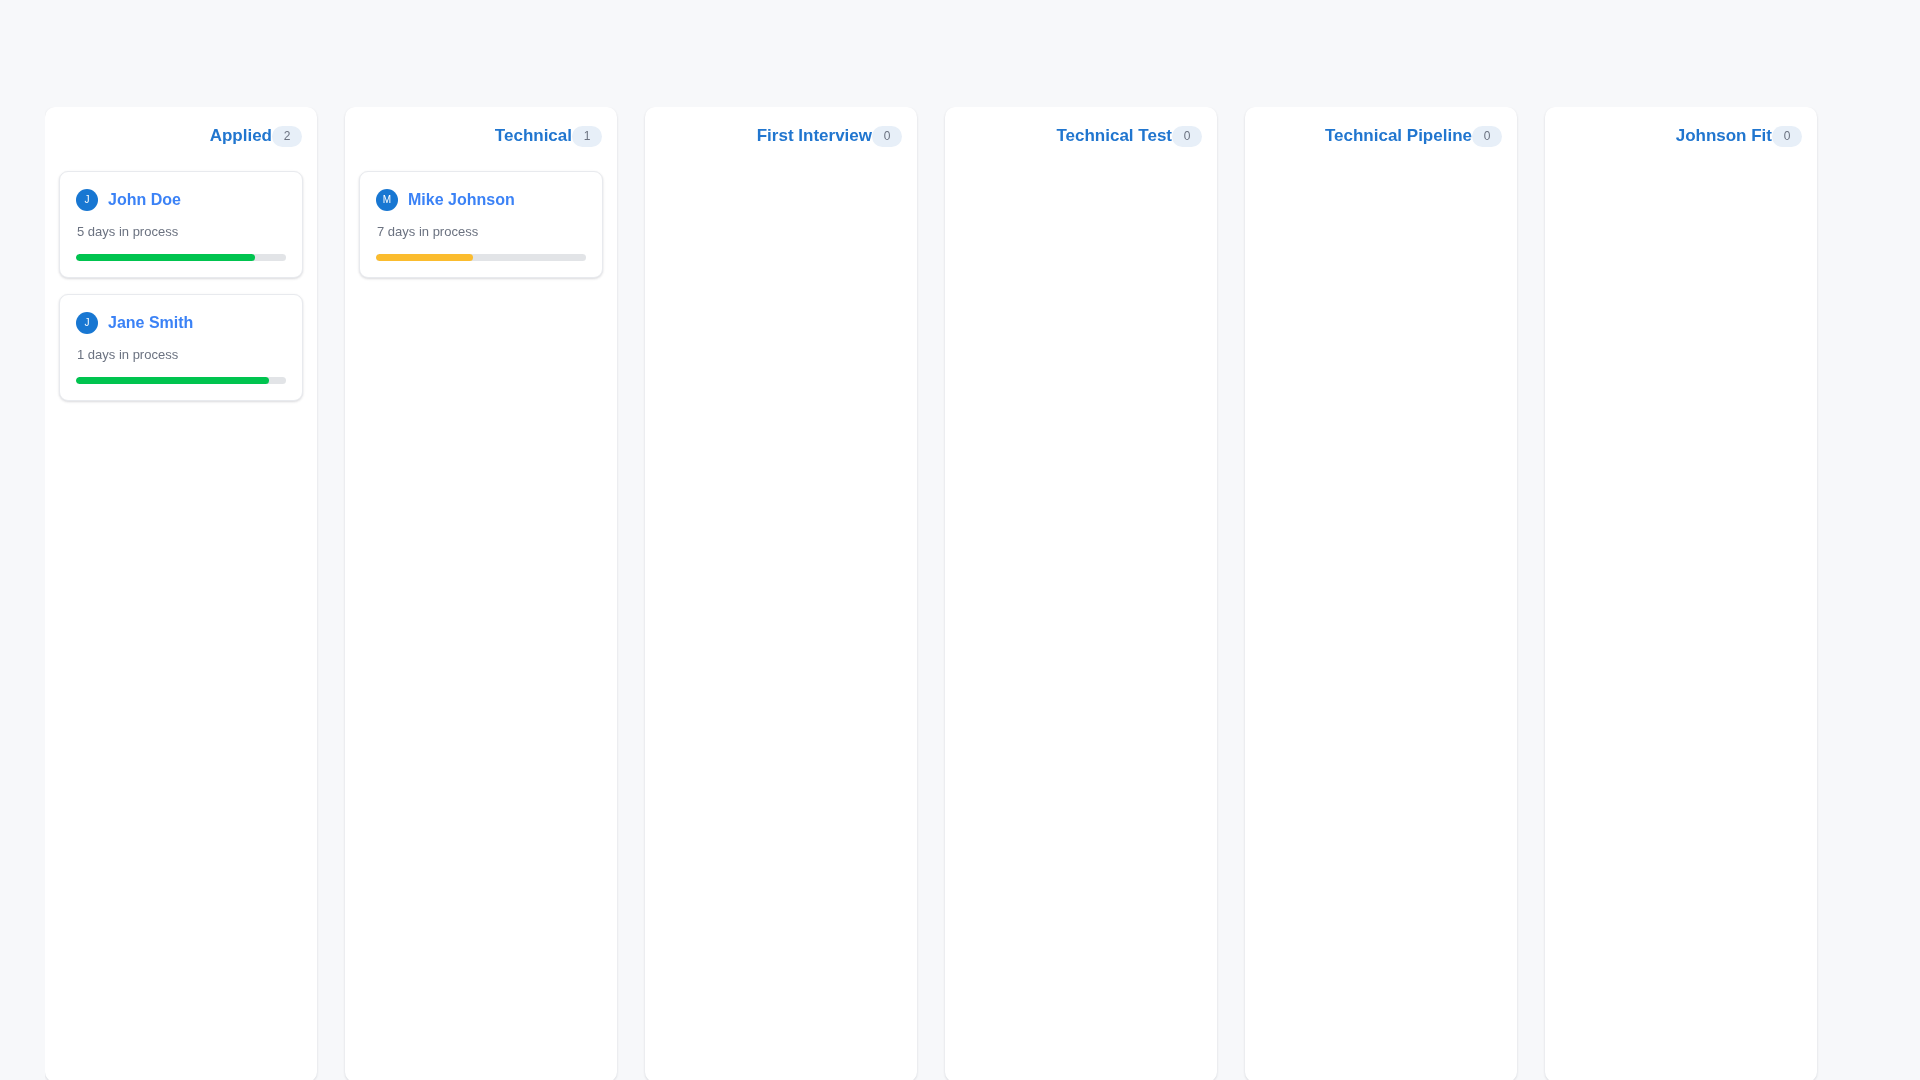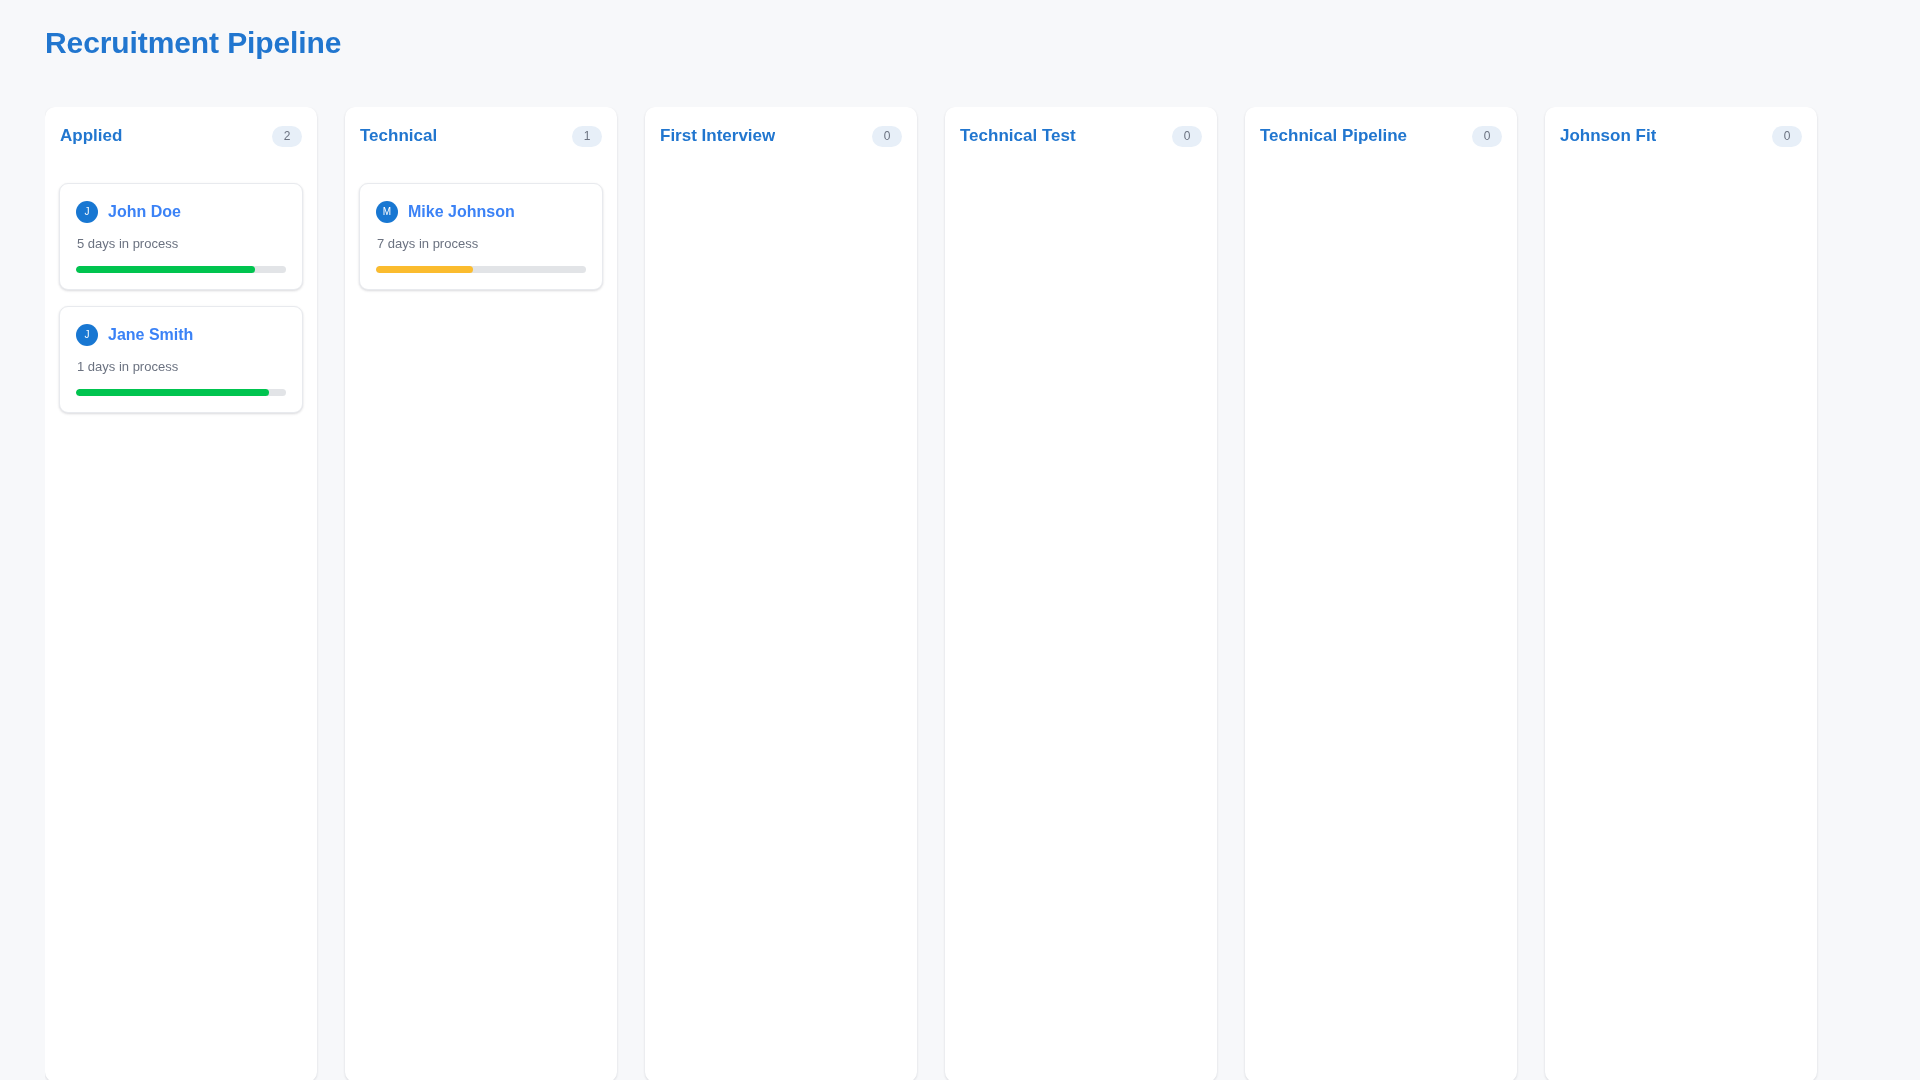--- a/index.html
+++ b/index.html
@@ -58,24 +58,24 @@
     border-radius: 10px;
     box-shadow: 0 1px 3px rgba(16,24,40,0.09), 0 1px 2px rgba(16,24,40,0.05);
     padding: 14px 14px 16px 14px;
     position: relative;
   }
 
   .column-header {
     display: flex;
     flex-direction: row;
     align-items: center;
-    justify-content: space-between;
+    justify-content: flex-end;
     height: 30px;
     padding: 0 1px 0 1px;
-    margin-bottom: 32px;
+    margin-bottom: 20px;
   }
 
   .column-title {
     font-size: 17px;
     font-weight: bold;
     color: #2176cf;
     white-space: nowrap;
     overflow: hidden;
   }
 
@@ -158,21 +158,20 @@
   .progress-fill {
     height: 100%;
     border-radius: 4px;
   }
 </style>
 </head>
 <body>
 
 <div class="page">
 
-  <div class="page-title">Recruitment Pipeline</div>
 
   <div class="board" id="board">
       <div class="column">
         <div class="column-header">
           <div class="column-title">Applied</div>
           <div class="column-count">2</div>
         </div>
         <div class="card-list">
           <div class="card">
             <div class="card-person">

